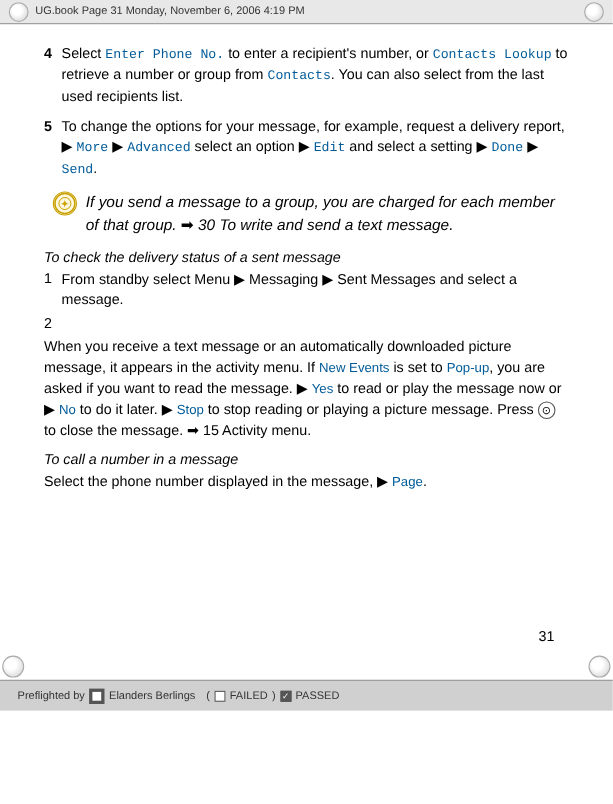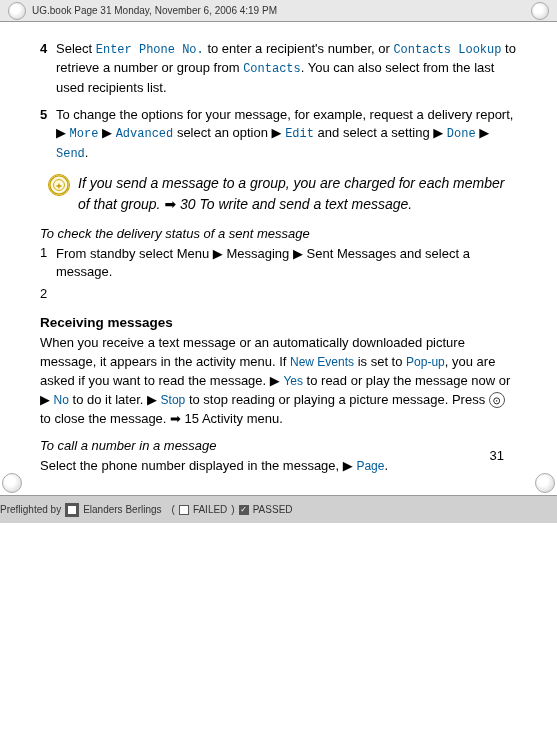--- a/index.html
+++ b/index.html
@@ -10,21 +10,21 @@
       background: #fff;
       font-family: 'Times New Roman', Times, serif;
       font-size: 13px;
       color: #000;
       overflow: hidden;
       position: relative;
     }
 
     .page-container {
       width: 557px;
-      height: 523px;
+      height: 646px;
       position: relative;
       background: #fff;
     }
 
     
     .top-bar {
       width: 100%;
       height: 22px;
       background: #e8e8e8;
       border-bottom: 1px solid #999;
@@ -178,21 +178,21 @@
     .bottom-bar {
       position: absolute;
       bottom: 0;
       left: 0;
       width: 100%;
       height: 28px;
       background: #d0d0d0;
       border-top: 1px solid #999;
       display: flex;
       align-items: center;
-      padding: 0 0;
+      padding: 0 16px;
       font-size: 10px;
       font-family: Arial, sans-serif;
       color: #333;
       gap: 4px;
     }
 
     .logo-square {
       width: 14px;
       height: 14px;
       background: #555;
@@ -284,21 +284,20 @@
 
     <div class="sub-step">
       <span class="sub-step-num">1</span>
       <span class="sub-step-text">From standby select <span class="highlight">Menu</span> ▶ <span class="highlight">Messaging</span> ▶ <span class="highlight">Sent Messages</span> and select a message.</span>
     </div>
 
     <div class="sub-step">
       <span class="sub-step-num">2</span>
     </div>
 
-    <div class="section-heading-bold">Receiving messages</div>
 
     <div class="body-text">When you receive a text message or an automatically downloaded picture message, it appears in the activity menu. If <span class="highlight">New Events</span> is set to <span class="highlight">Pop-up</span>, you are asked if you want to read the message. ▶ <span class="highlight">Yes</span> to read or play the message now or ▶ <span class="highlight">No</span> to do it later. ▶ <span class="highlight">Stop</span> to stop reading or playing a picture message. Press <span style="display:inline-block;width:16px;height:16px;border:1px solid #555;border-radius:50%;text-align:center;line-height:15px;font-size:10px;">⊙</span> to close the message. ➡ 15 Activity menu.</div>
 
     <div class="section-heading-italic">To call a number in a message</div>
 
     <div class="body-text">Select the phone number displayed in the message, ▶ <span class="highlight">Page</span>.</div>
 
   </div>
 
   <div class="page-number">31</div>

